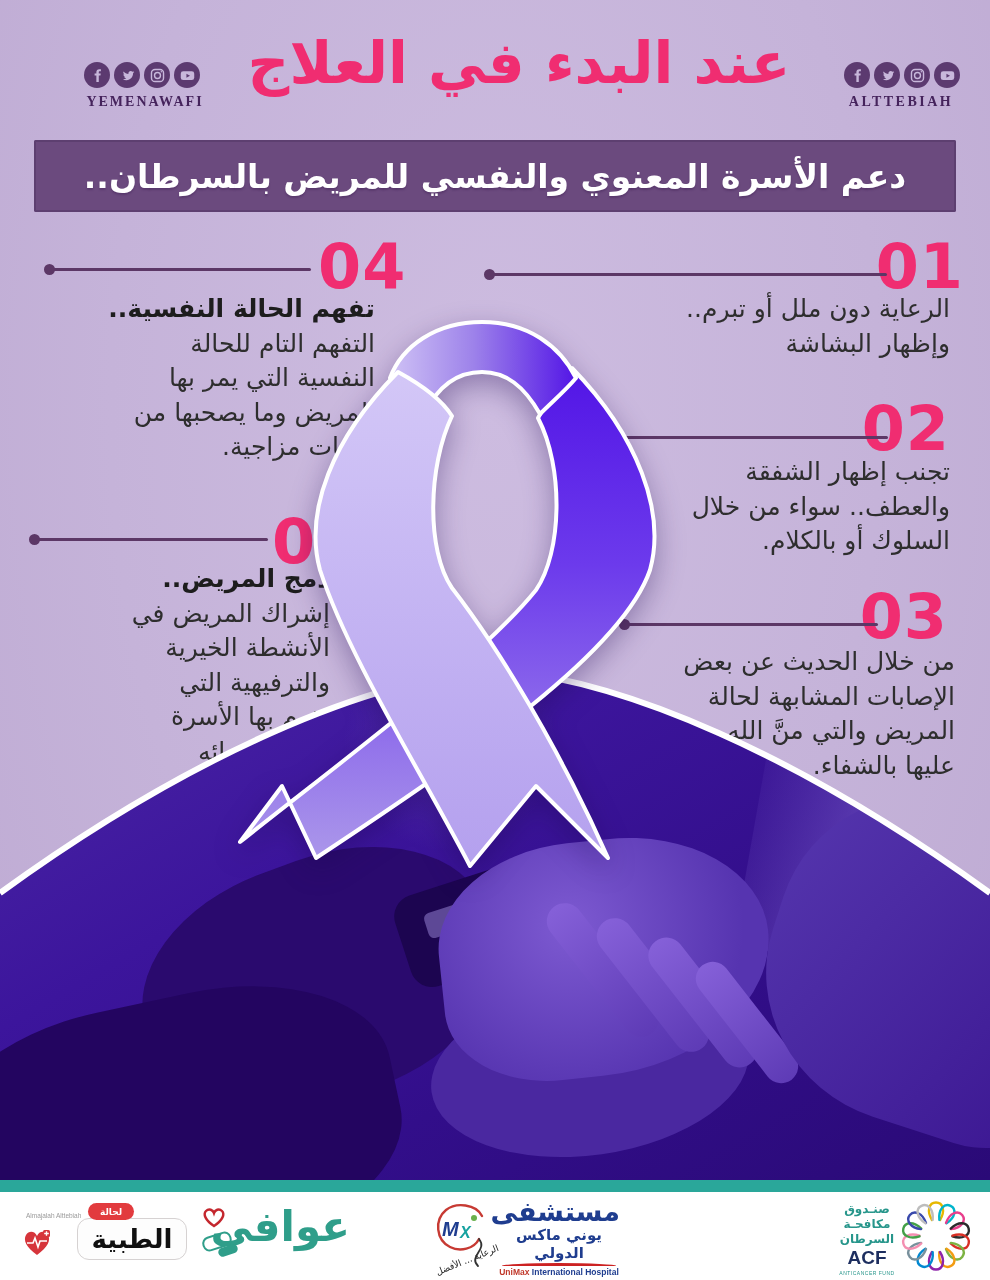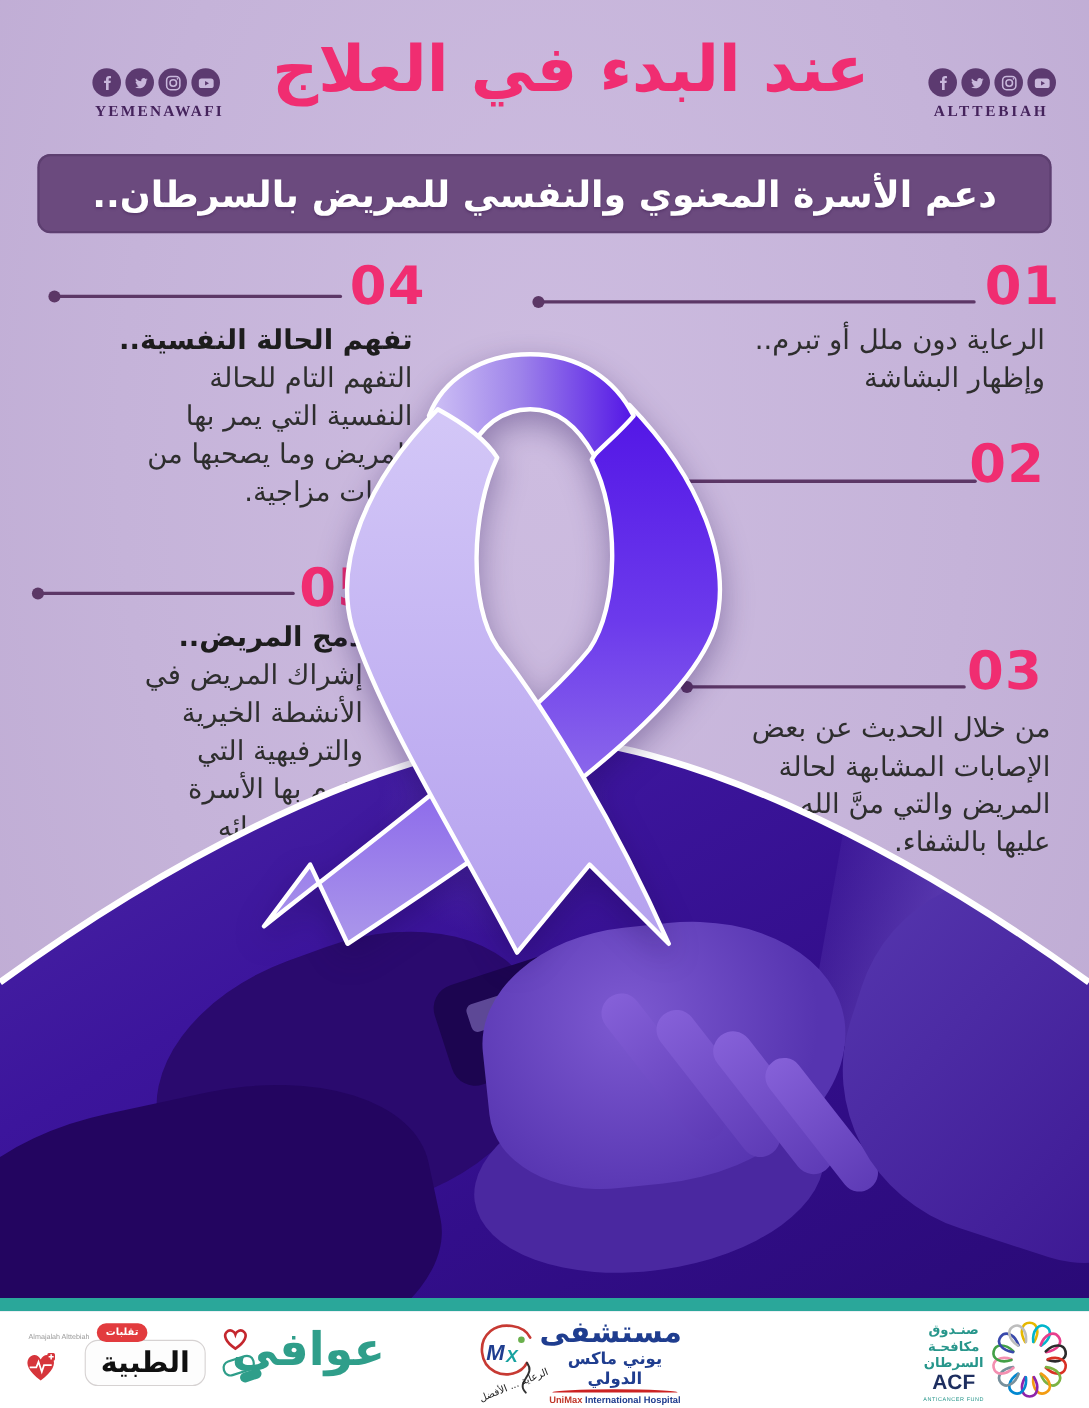--- a/index.html
+++ b/index.html
@@ -6,26 +6,26 @@
   .page{position:relative;width:990px;height:1280px;overflow:hidden;
         background:radial-gradient(ellipse at 50% 32%, #cdbce0 0%, #c5b3d9 55%, #bda9d2 100%);
         font-family:"DejaVu Sans",sans-serif;}
   .abs{position:absolute;}
 
   
   .social{display:flex;gap:4px;}
   .social .ic{width:26px;height:26px;border-radius:50%;background:#5c3a70;display:flex;align-items:center;justify-content:center;}
   .handle{font-family:"Liberation Serif",serif;font-weight:bold;color:#45235c;font-size:14px;letter-spacing:2px;text-align:center;}
   .title{left:0;top:30px;width:100%;text-align:center;color:#f02d71;font-weight:800;font-size:58px;line-height:1.15;direction:rtl;padding-left:24px;}
-  .banner{left:34px;right:34px;top:140px;height:72px;background:#6b4a7e;border-radius:12px;
+  .banner{left:34px;right:34px;top:140px;height:72px;background:#6b4a7e;border-radius:2px;
           box-shadow:inset 0 0 0 2px #5d3f70;display:flex;align-items:center;justify-content:center;}
   .banner .btxt{color:#ffffff;font-weight:800;font-size:33px;direction:rtl;text-shadow:0 2px 2px rgba(60,30,80,.35);}
 
   
-  .num{color:#f02d71;font-weight:800;font-size:48px;line-height:1;letter-spacing:1px;}
+  .num{color:#f02d71;font-weight:800;font-size:62px;line-height:1;letter-spacing:1px;}
   .conn{height:3px;background:#5c3766;border-radius:2px;}
   .conn .dot{position:absolute;left:-3px;top:-4px;width:11px;height:11px;border-radius:50%;background:#5c3766;}
   .ptext{direction:rtl;text-align:right;color:#2e2e2e;font-size:25px;line-height:1.38;}
   .ptext .lead{font-weight:800;color:#1d1d1d;display:block;}
   .ptext .lead:empty{display:none;}
   .ptext .body{white-space:pre-line;display:block;}
 
   
   .photo{left:0;top:0;width:990px;height:1280px;pointer-events:none;
          clip-path:path("M0,893 C190,755 370,678 495,670 C620,678 800,755 990,893 L990,1180 L0,1180 Z");}
@@ -136,20 +136,26 @@
   <div class="abs ptext" style="right:40px;top:292px;">
 
     <span class="body">الرعاية دون ملل أو تبرم..
 وإظهار البشاشة</span>
   </div>
 
   <div class="abs num" style="right:40px;top:398px;">02</div>
   <div class="abs conn" style="left:592px;top:436px;width:296px;">
       <span class="dot"></span>
     </div>
+  <div class="abs ptext" style="right:40px;top:455px;">
+
+    <span class="body">تجنب إظهار الشفقة
+والعطف.. سواء من خلال
+السلوك أو بالكلام.</span>
+  </div>
 
   <div class="abs num" style="right:42px;top:586px;">03</div>
   <div class="abs conn" style="left:622px;top:623px;width:256px;">
       <span class="dot"></span>
     </div>
   <div class="abs ptext" style="right:35px;top:645px;">
     <span class="body">من خلال الحديث عن بعض
 الإصابات المشابهة لحالة
 المريض والتي منَّ الله
 عليها بالشفاء.</span>
@@ -223,21 +229,21 @@
     <path d="M 390 378 C 402 346 436 322 482 322 C 528 322 560 346 576 378 C 566 390 552 402 540 414 C 524 386 506 372 482 372 C 458 372 438 386 424 414 C 412 402 400 390 390 378 Z" fill="url(#gradArch)" stroke="#ffffff" stroke-width="4" stroke-linejoin="round"></path>
     <path d="M 398 372 C 332 438 304 512 320 570 C 348 656 420 770 470 866 L 536 786 L 608 858 C 560 750 500 650 452 588 C 426 550 428 466 452 416 C 442 400 420 384 398 372 Z" fill="url(#gradFront)" stroke="#ffffff" stroke-width="4" stroke-linejoin="round"></path>
   </svg>
 
   <div class="abs teal-strip"></div>
   <div class="abs footer">
 
     <div class="lg" style="left:20px;top:8px;width:150px;height:64px;">
       <span class="alt-sub">Almajalah Alttebiah</span>
       <span class="alt-box">الطبية</span>
-      <span class="alt-badge">تقلبات</span>
+      <span class="alt-badge">لحالة</span>
       <svg style="position:absolute;left:2px;top:28px;" width="30" height="30" viewBox="0 0 30 30">
         <path d="M15 27 C 4 19 1 12 4 7 C 7 2 13 3 15 8 C 17 3 23 2 26 7 C 29 12 26 19 15 27 Z" fill="#d6353b"></path>
         <polyline points="5,15 11,15 13,10 16,19 18,13 25,13" fill="none" stroke="#ffffff" stroke-width="1.6"></polyline>
         <rect x="21" y="2" width="7" height="7" rx="1.5" fill="#d6353b"></rect>
         <path d="M24.5 3.2 V 7.8 M 22.2 5.5 H 26.8" stroke="#ffffff" stroke-width="1.4"></path>
       </svg>
     </div>
 
     <div class="lg" style="left:200px;top:10px;width:150px;height:64px;">
       <span class="awafi-name">عوافي</span>

